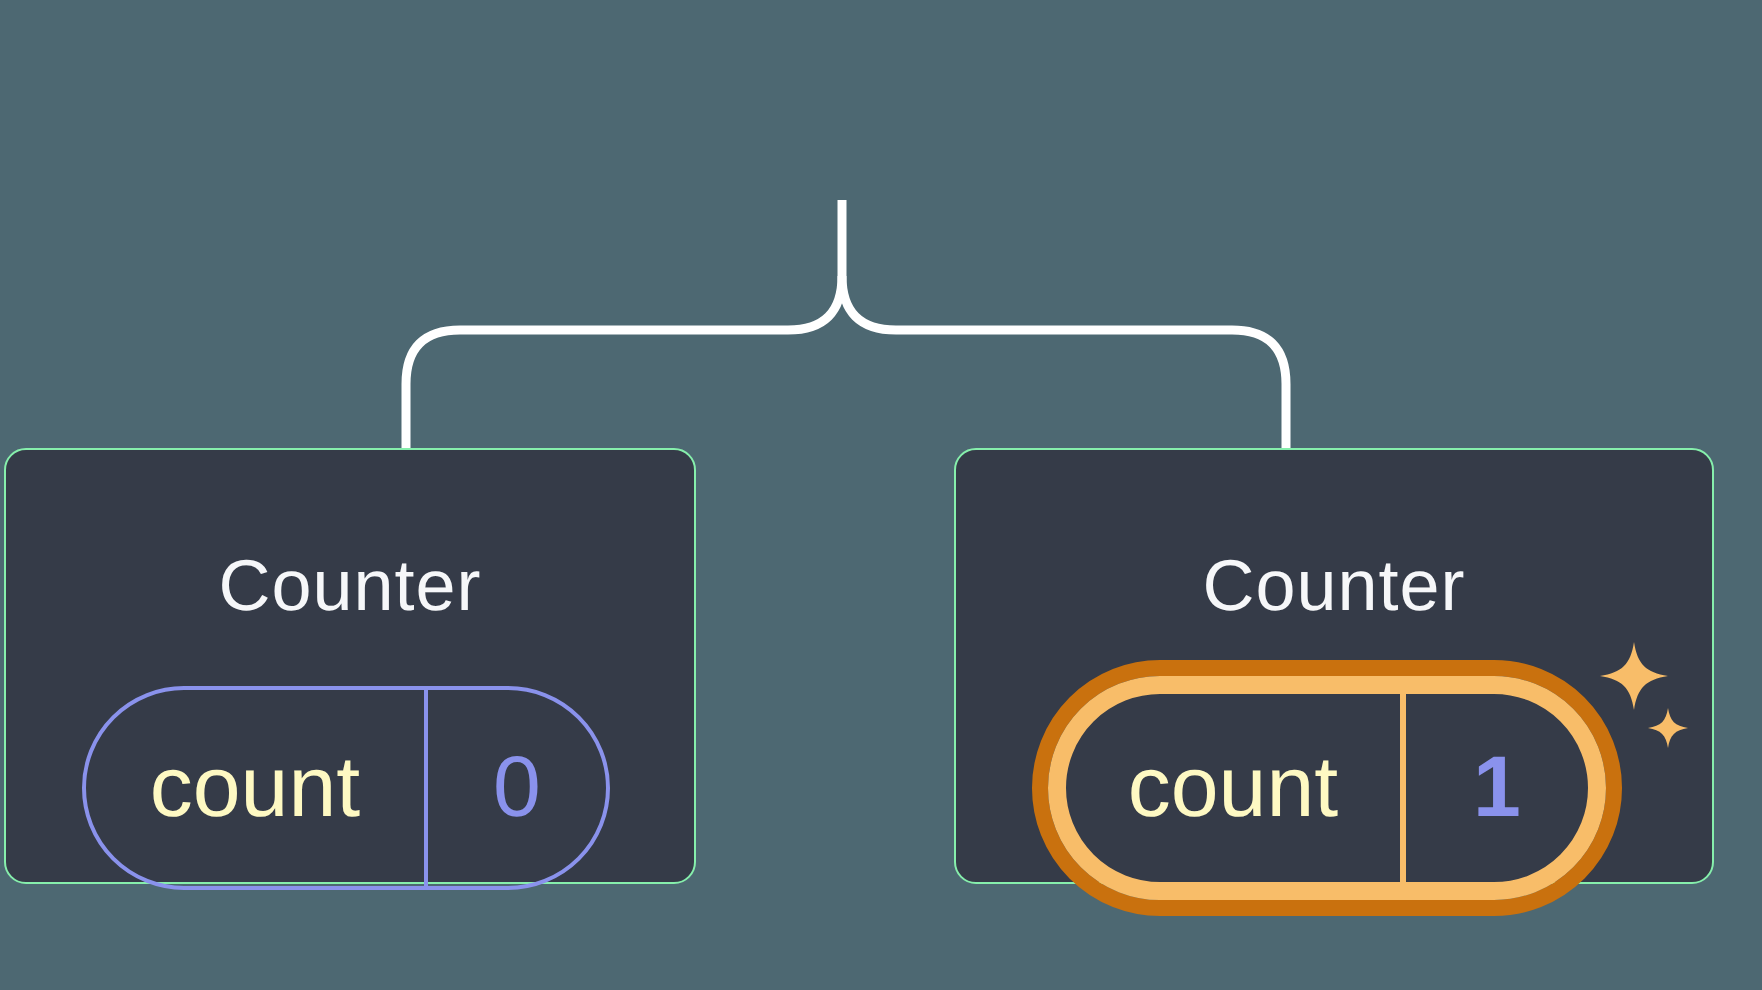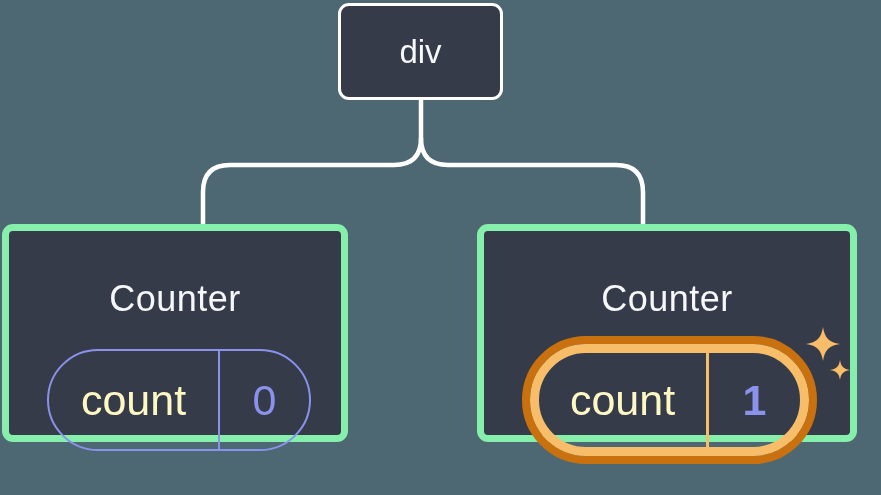--- a/index.html
+++ b/index.html
@@ -30,21 +30,21 @@
     align-items: center;
     justify-content: center;
     color: #f6f7f9;
     font-size: 33px;
   }
   .card {
     position: absolute;
     top: 224px;
     height: 218px;
     background: #353b48;
-    border: 7px solid #86efac;
+    border: 1px solid #86efac;
     border-radius: 11px;
   }
   .card-left  { left: 2px;   width: 346px; }
   .card-right { left: 477px; width: 380px; }
   .card-title {
     margin-top: 47px;
     text-align: center;
     color: #f6f7f9;
     font-size: 36px;
     font-weight: 500;
@@ -105,23 +105,20 @@
 <body>
 
 <div class="stage">
 
   <svg class="connectors" viewBox="0 0 881 495" fill="none">
     <path d="M421,100 L421,138" stroke="#ffffff" stroke-width="4.5"></path>
     <path d="M421,138 Q421,165 394,165 L230,165 Q203,165 203,192 L203,227" stroke="#ffffff" stroke-width="4.5"></path>
     <path d="M421,138 Q421,165 448,165 L616,165 Q643,165 643,192 L643,227" stroke="#ffffff" stroke-width="4.5"></path>
   </svg>
 
-  <div class="node-root">
-    <span>div</span>
-  </div>
 
   <div class="card card-left">
     <div class="card-title">Counter</div>
     <div class="pill">
       <div class="pill-name">count</div>
       <div class="pill-value">0</div>
     </div>
   </div>
 
   <div class="card card-right">

